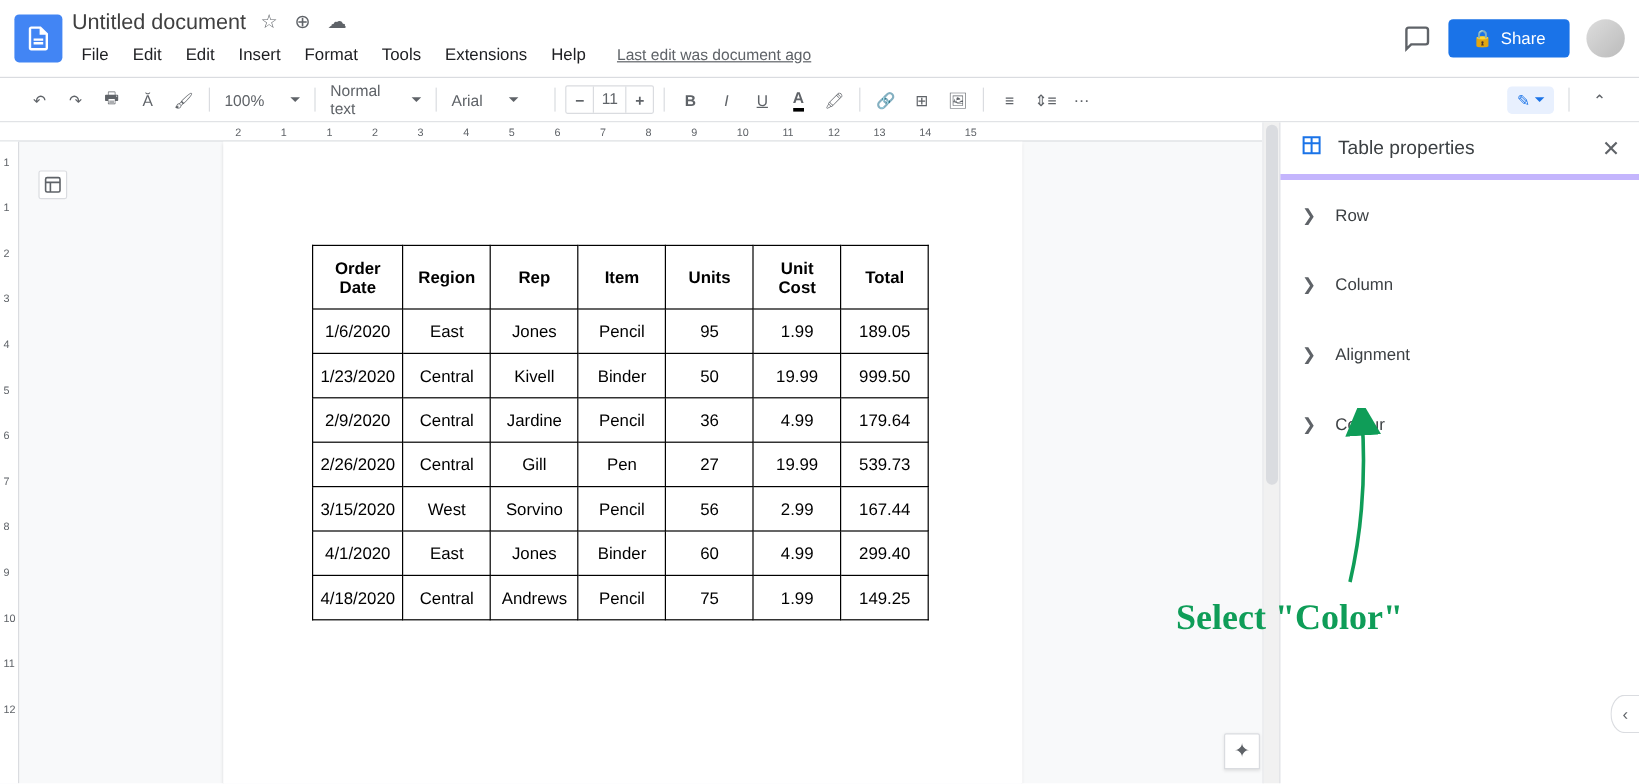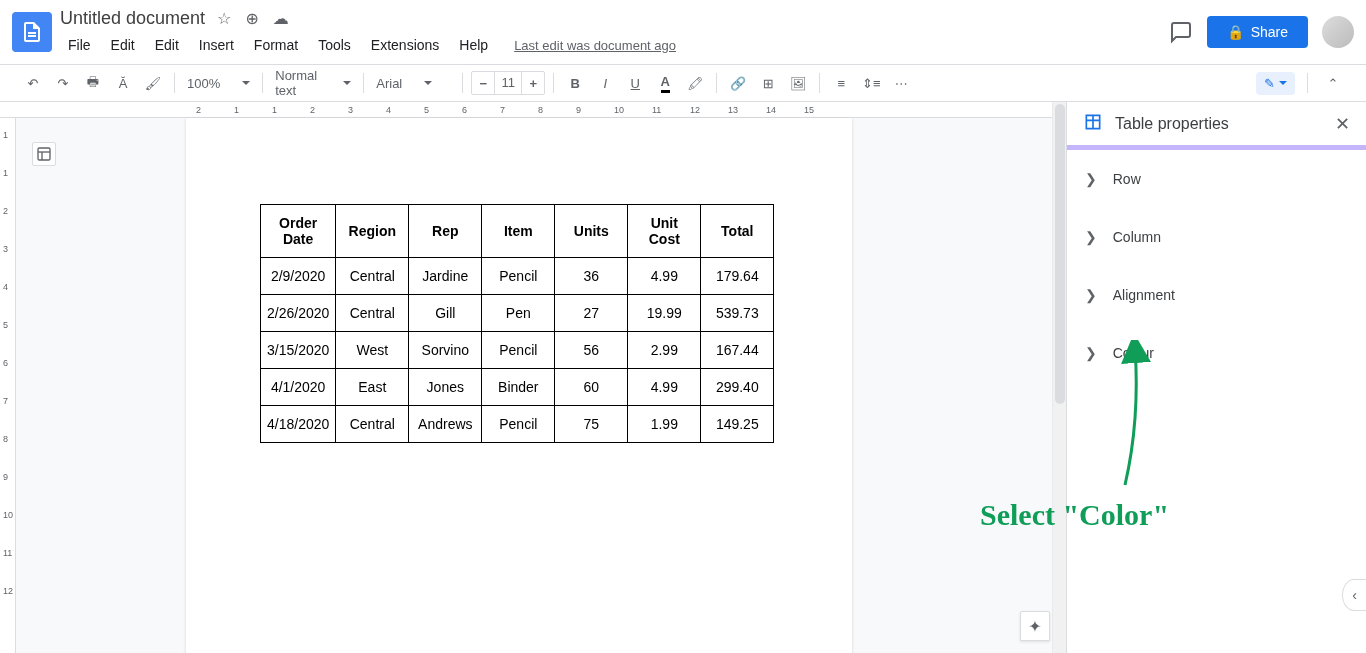--- a/index.html
+++ b/index.html
@@ -218,20 +218,38 @@
               <th>Region</th>
               <th>Rep</th>
               <th>Item</th>
               <th>Units</th>
               <th>Unit Cost</th>
               <th>Total</th>
             </tr>
           </thead>
         <tbody id="tbody">
             <tr>
+              <td>1/6/2020</td>
+              <td>East</td>
+              <td>Jones</td>
+              <td>Pencil</td>
+              <td>95</td>
+              <td>1.99</td>
+              <td>189.05</td>
+            </tr>
+            <tr>
+              <td>1/23/2020</td>
+              <td>Central</td>
+              <td>Kivell</td>
+              <td>Binder</td>
+              <td>50</td>
+              <td>19.99</td>
+              <td>999.50</td>
+            </tr>
+            <tr>
               <td>2/9/2020</td>
               <td>Central</td>
               <td>Jardine</td>
               <td>Pencil</td>
               <td>36</td>
               <td>4.99</td>
               <td>179.64</td>
             </tr>
             <tr>
               <td>2/26/2020</td>

